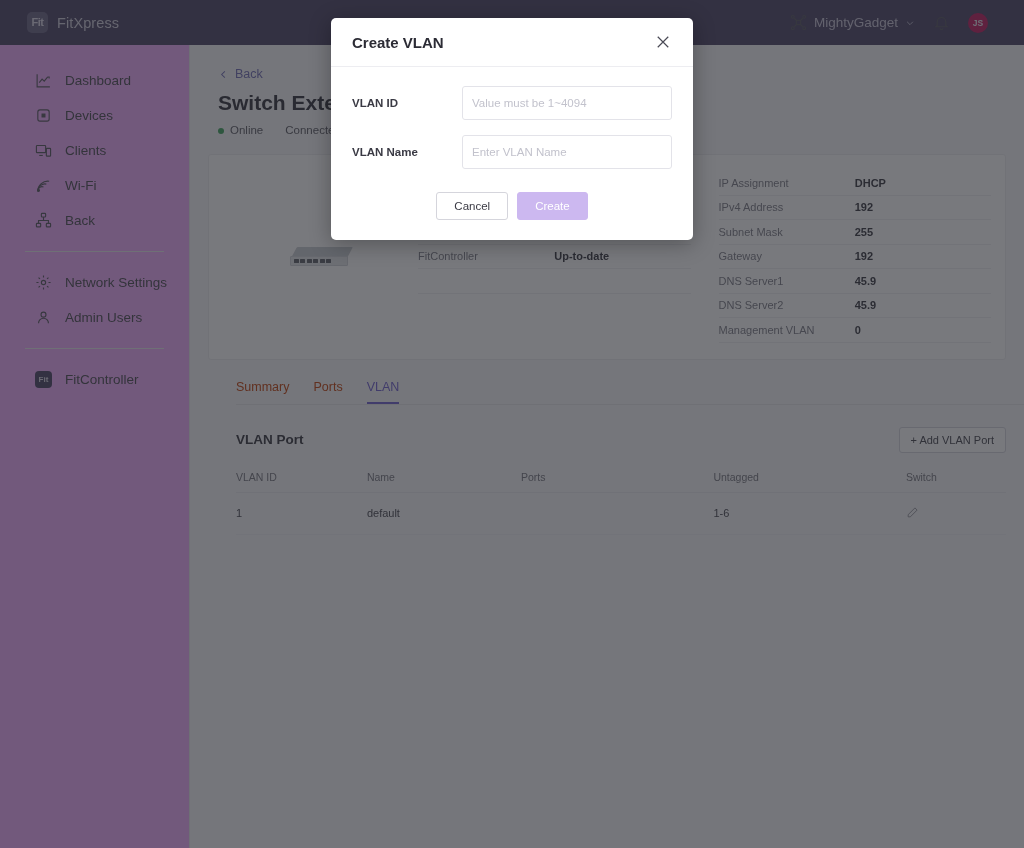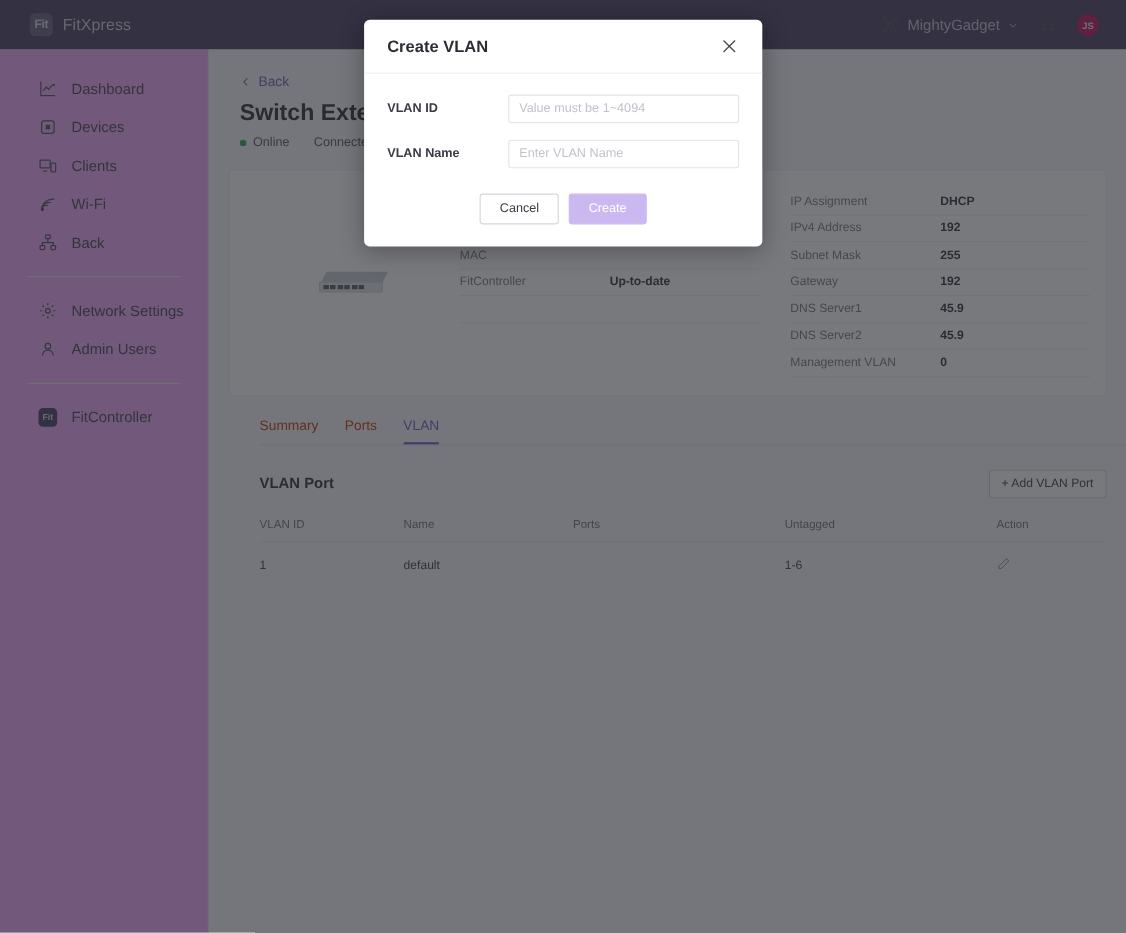--- a/index.html
+++ b/index.html
@@ -17,21 +17,21 @@
     background: #4a4264; display: flex; align-items: center;
   }
   .brand { display: flex; align-items: center; gap: 9px; padding-left: 27px; width: 190px; }
   .brand-logo {
     width: 21px; height: 21px; border-radius: 5px; background: #6b6485;
     color: #d9d6e4; font-size: 11px; font-weight: bold; line-height: 21px;
     text-align: center; letter-spacing: -0.4px;
   }
   .brand-name { color: #cfccdb; font-size: 14.5px; letter-spacing: .1px; }
   .topbar-right {
-    margin-left: auto; display: flex; align-items: center; gap: 18px; padding-right: 25px;
+    margin-left: auto; display: flex; align-items: center; gap: 18px; padding-right: 36px;
     color: #c7c3d6;
   }
   .org { display: flex; align-items: center; gap: 7px; font-size: 13.5px; }
   .avatar {
     width: 20px; height: 20px; border-radius: 50%; background: #be185d;
     color: #e4e2ec; font-size: 8.5px; font-weight: bold; text-align: center; line-height: 20px;
   }
 
   .sidebar {
     position: absolute; top: 45px; left: 0; width: 190px; height: 803px;
@@ -110,21 +110,21 @@
     height: 49px; display: flex; align-items: center; padding: 0 21px;
     border-bottom: 1px solid #ededf1;
   }
   .modal-title { font-size: 15px; font-weight: bold; color: #2c2c35; }
   .modal-x { margin-left: auto; width: 18px; height: 18px; color: #4a4a55; }
   .modal-body { padding: 19px 21px 0 21px; }
   .field { display: flex; align-items: center; margin-bottom: 15px; }
   .field-label { width: 110px; font-size: 11.5px; font-weight: bold; color: #3a3a44; }
   .field-input {
     flex: 1; height: 26px; border: 1px solid #e3e3e9; border-radius: 3px;
-    padding: 4px 9px; font-size: 11.5px; color: #35353e; font-family: inherit; outline: none;
+    padding: 16px 9px; font-size: 11.5px; color: #35353e; font-family: inherit; outline: none;
   }
   .field-input::placeholder { color: #c2c2cc; }
   .modal-foot { display: flex; justify-content: center; gap: 9px; padding: 8px 21px 20px 21px; }
   .btn {
     border-radius: 3px; font-size: 11.5px; padding: 7px 17px; font-family: inherit;
     border: 1px solid #d5d5dc; background: #fff; color: #3a3a44;
   }
   .btn-primary { background: #ccb8f0; border-color: #ccb8f0; color: #ffffff; }
 </style>
 </head>
@@ -322,21 +322,21 @@
         <div class="panel-title">VLAN Port</div>
         <button class="add-btn">+ Add VLAN Port</button>
       </div>
       <table class="vlan-table">
         <thead>
           <tr>
             <th style="width:17%">VLAN ID</th>
             <th style="width:20%">Name</th>
             <th style="width:25%">Ports</th>
             <th style="width:25%">Untagged</th>
-            <th style="width:13%">Action</th>
+            <th style="width:13%">Switch</th>
           </tr>
         </thead>
         <tbody>
           <tr>
             <td>1</td>
             <td>default</td>
             <td></td>
             <td>1-6</td>
             <td>
               <svg width="13" height="13" viewBox="0 0 24 24" fill="none" stroke="#8c8c95" stroke-width="1.6">

